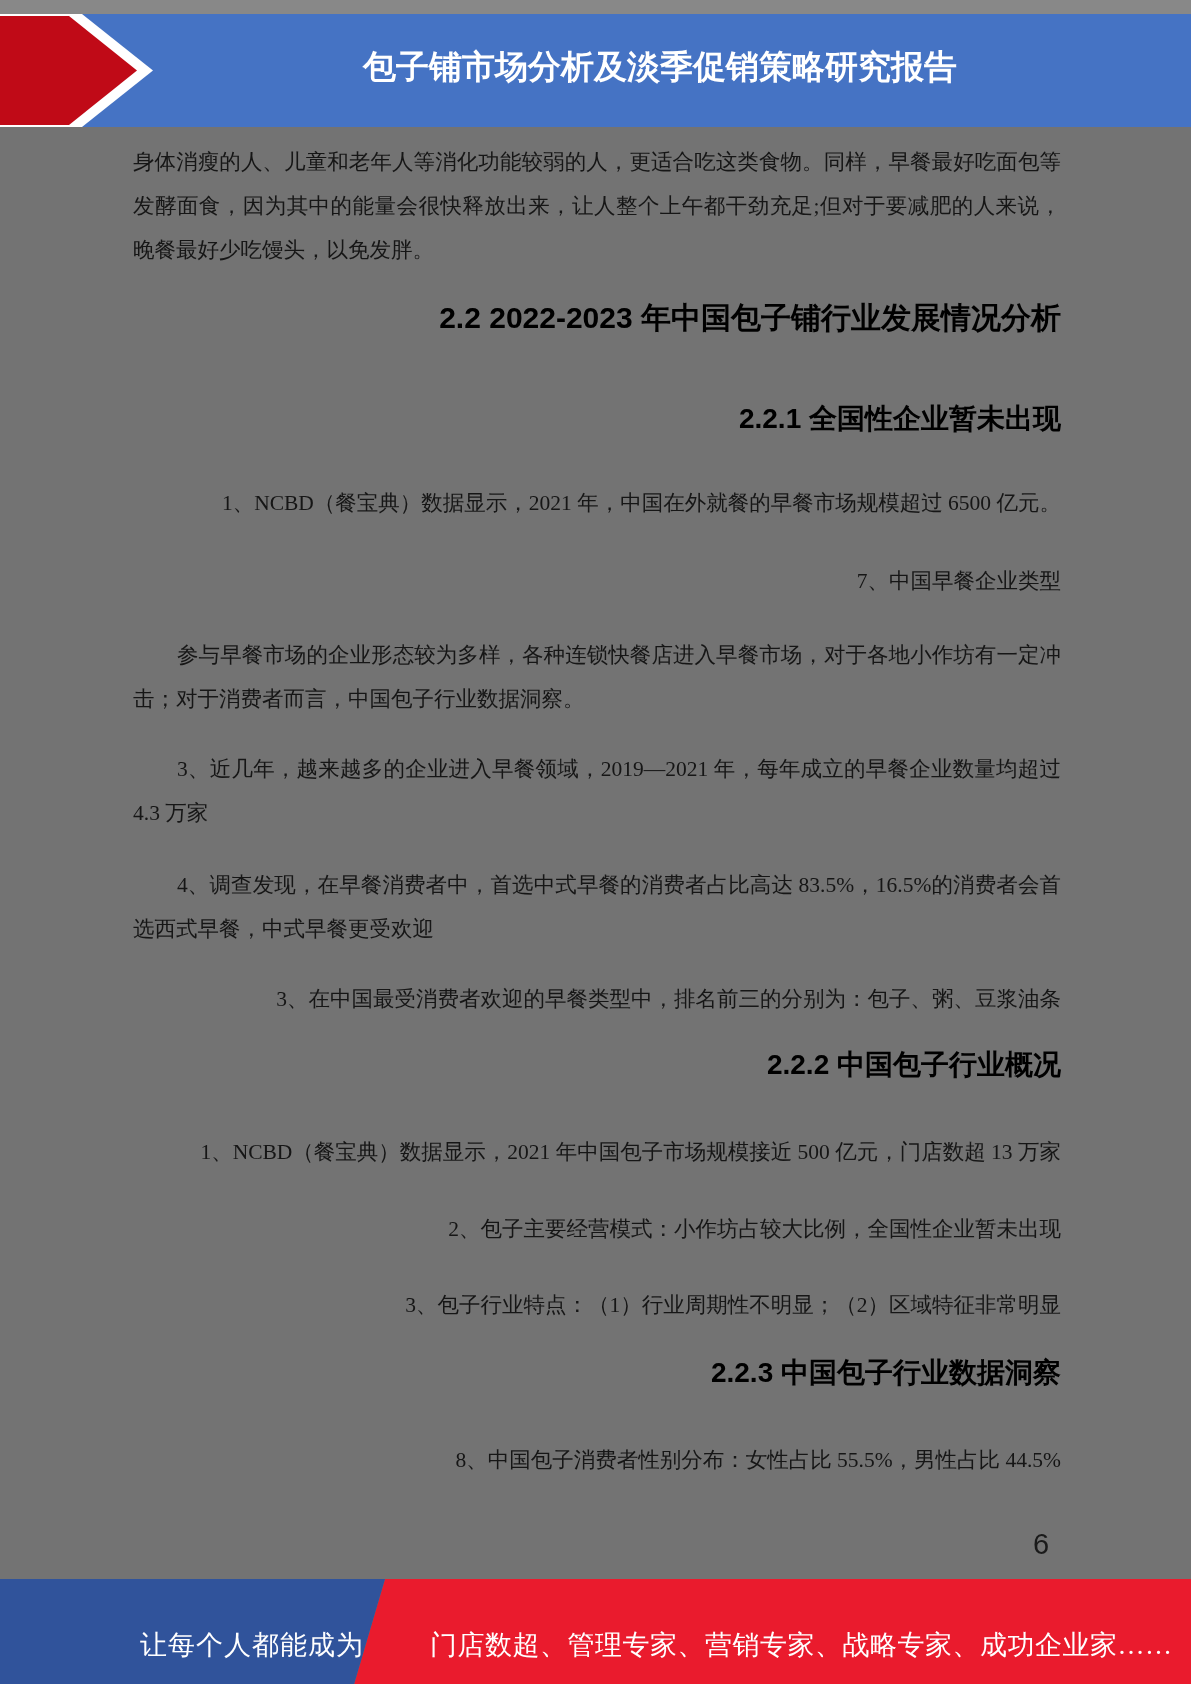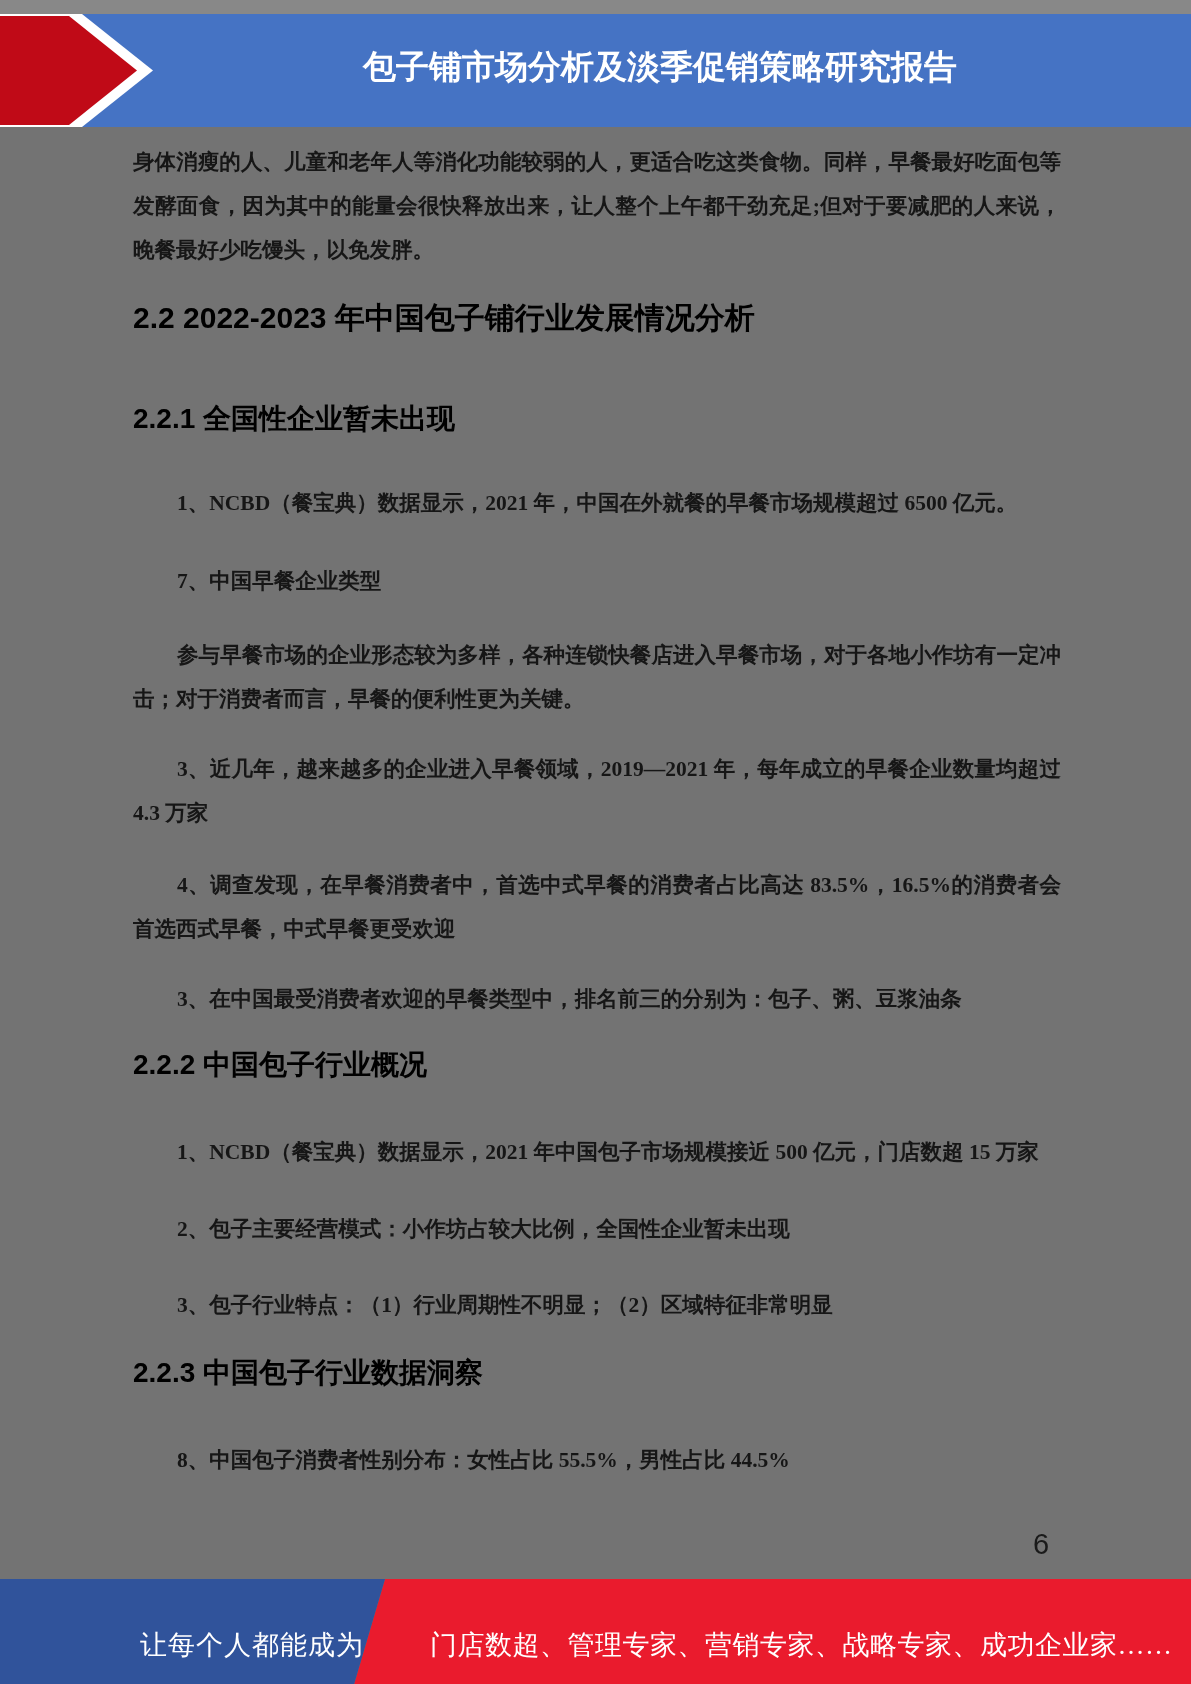--- a/index.html
+++ b/index.html
@@ -13,22 +13,22 @@
   .header-banner { position:absolute; top:0; left:0; width:1191px; height:113px; }
   .header-banner svg { display:block; }
   .page-title {
     position:absolute; top:0; left:160px; width:1000px; height:106px;
     display:flex; align-items:center; justify-content:center;
     color:#ffffff; font-family:"Liberation Sans","DejaVu Sans",sans-serif;
     font-weight:bold; font-size:33px; white-space:nowrap;
   }
 
   
-  .blk { position:absolute; left:133px; width:928px; margin:0; }
-  .body { font-size:21.5px; line-height:44px;font-weight:bold; }
+  .blk { position:absolute; left:133px; width:928px; margin:0;text-align:right; }
+  .body { font-size:21.5px; line-height:44px; }
   .indent { text-indent:44px; }
   .just { text-align:justify; }
   .h2, .h3 {
     font-family:"Liberation Sans","DejaVu Sans",sans-serif;
     font-weight:bold; color:#000000; white-space:nowrap;
   }
   .h2 { font-size:30px; }
   .h3 { font-size:28px; }
 
   
@@ -67,26 +67,26 @@
     </svg>
     <div class="page-title">包子铺市场分析及淡季促销策略研究报告</div>
   </div>
 
   <main>
     <p class="blk body just" style="top:126px">身体消瘦的人、儿童和老年人等消化功能较弱的人，更适合吃这类食物。同样，早餐最好吃面包等发酵面食，因为其中的能量会很快释放出来，让人整个上午都干劲充足;但对于要减肥的人来说，晚餐最好少吃馒头，以免发胖。</p>
     <h2 class="blk h2" style="top:284px">2.2 2022-2023 年中国包子铺行业发展情况分析</h2>
     <h3 class="blk h3" style="top:386px">2.2.1 全国性企业暂未出现</h3>
     <p class="blk body indent" style="top:467px">1、NCBD（餐宝典）数据显示，2021 年，中国在外就餐的早餐市场规模超过 6500 亿元。</p>
     <p class="blk body indent" style="top:545px">7、中国早餐企业类型</p>
-    <p class="blk body indent just" style="top:619px">参与早餐市场的企业形态较为多样，各种连锁快餐店进入早餐市场，对于各地小作坊有一定冲击；对于消费者而言，早餐的便利性更为关键。</p>
+    <p class="blk body indent just" style="top:619px">参与早餐市场的企业形态较为多样，各种连锁快餐店进入早餐市场，对于各地小作坊有一定冲击；对于消费者而言，中国包子行业数据洞察。</p>
     <p class="blk body indent just" style="top:733px">3、近几年，越来越多的企业进入早餐领域，2019—2021 年，每年成立的早餐企业数量均超过 4.3 万家</p>
     <p class="blk body indent just" style="top:849px">4、调查发现，在早餐消费者中，首选中式早餐的消费者占比高达 83.5%，16.5%的消费者会首选西式早餐，中式早餐更受欢迎</p>
     <p class="blk body indent" style="top:963px">3、在中国最受消费者欢迎的早餐类型中，排名前三的分别为：包子、粥、豆浆油条</p>
     <h3 class="blk h3" style="top:1032px">2.2.2 中国包子行业概况</h3>
-    <p class="blk body indent" style="top:1116px">1、NCBD（餐宝典）数据显示，2021 年中国包子市场规模接近 500 亿元，门店数超 15 万家</p>
+    <p class="blk body indent" style="top:1116px">1、NCBD（餐宝典）数据显示，2021 年中国包子市场规模接近 500 亿元，门店数超 13 万家</p>
     <p class="blk body indent" style="top:1193px">2、包子主要经营模式：小作坊占较大比例，全国性企业暂未出现</p>
     <p class="blk body indent" style="top:1269px">3、包子行业特点：（1）行业周期性不明显；（2）区域特征非常明显</p>
     <h3 class="blk h3" style="top:1340px">2.2.3 中国包子行业数据洞察</h3>
     <p class="blk body indent" style="top:1424px">8、中国包子消费者性别分布：女性占比 55.5%，男性占比 44.5%</p>
   </main>
 
   <div class="page-number">6</div>
 
   <div class="footer-banner">
     <svg width="1191" height="119" viewBox="0 0 1191 119">

